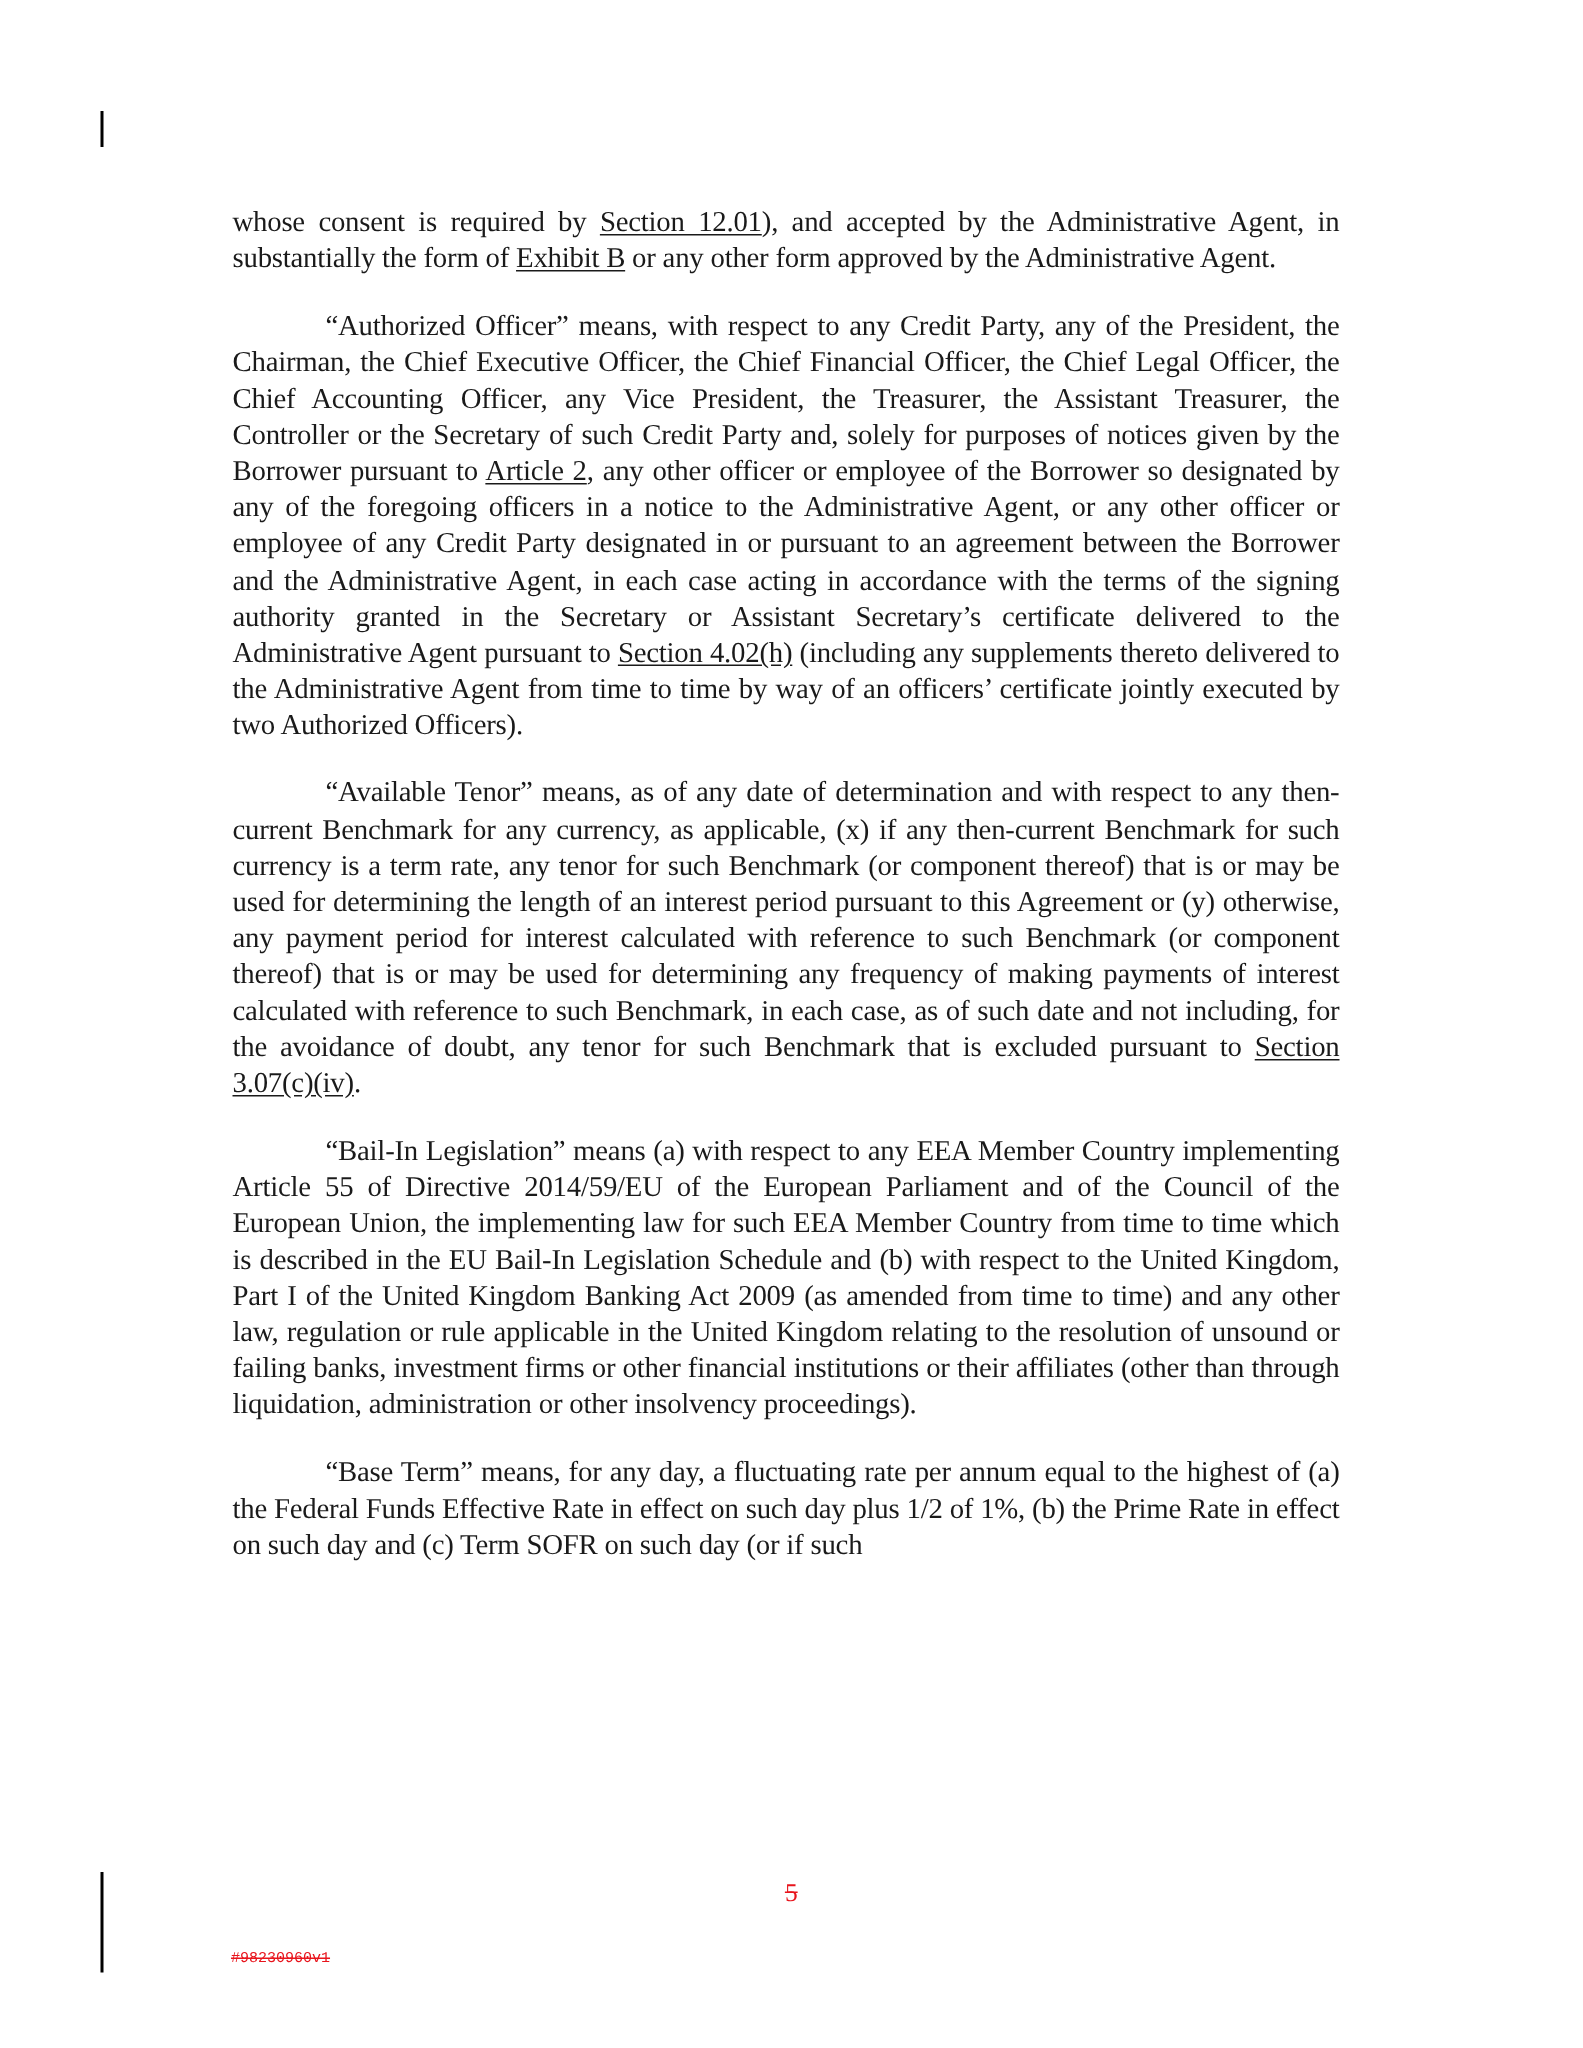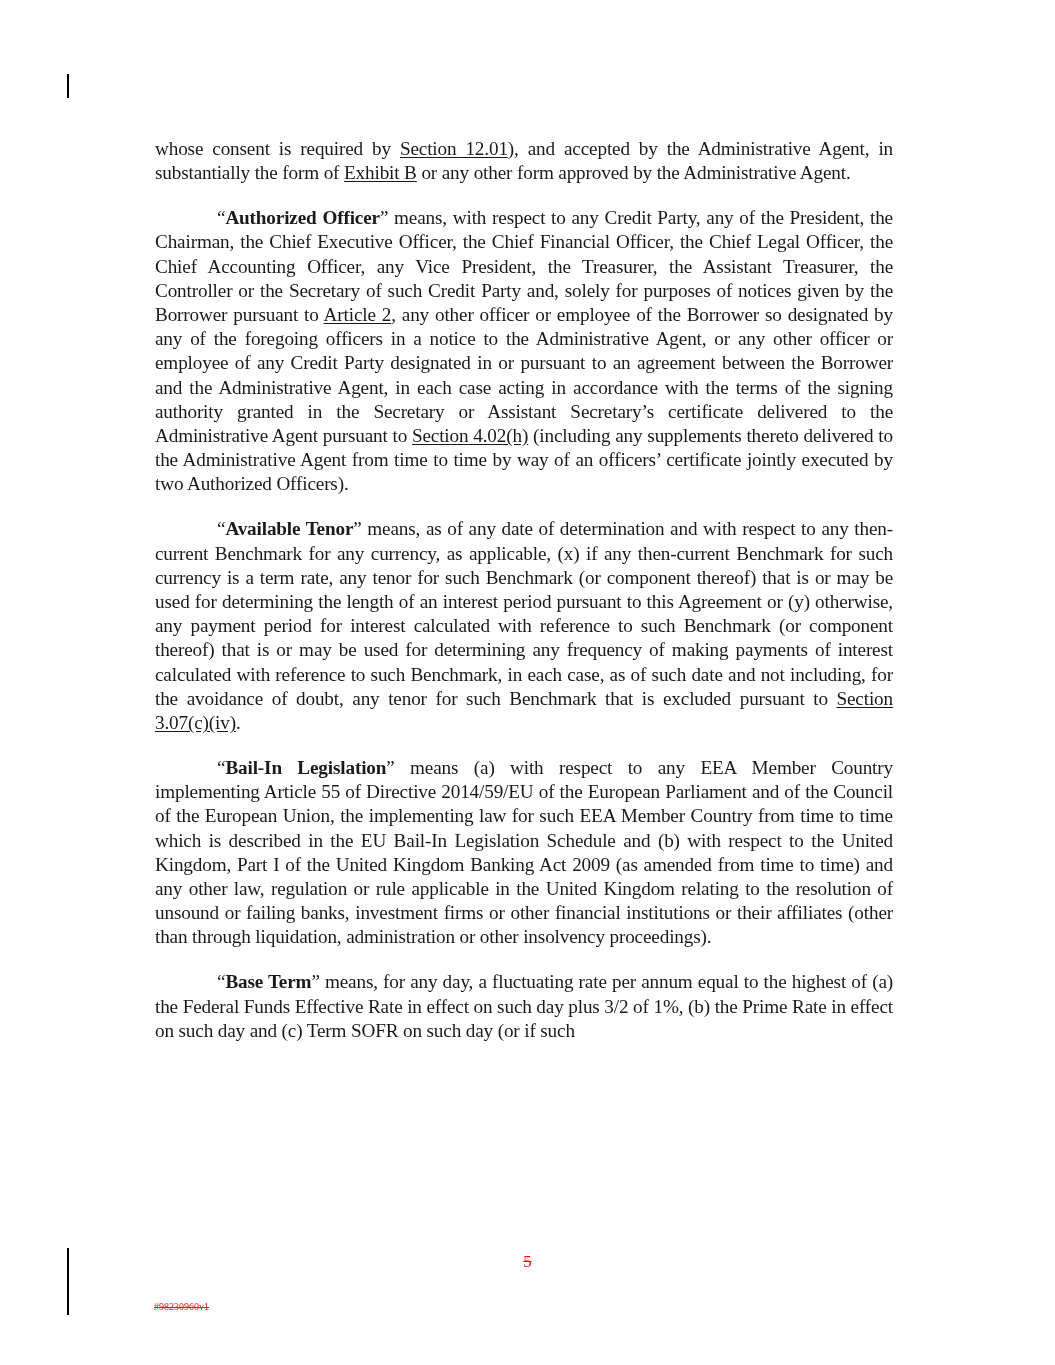--- a/index.html
+++ b/index.html
@@ -9,30 +9,30 @@
     .change-bar.top { left: 67px; top: 62px; height: 24px; }
     .change-bar.bottom { left: 67px; top: 1236px; height: 67px; }
     .body-text {
       position: absolute; left: 155px; top: 125px; width: 738px;
       font-family: "Liberation Serif", serif;
       font-size: 19.2px; line-height: 24.2px; color: #1a1a1a;
       text-align: justify; letter-spacing: -0.15px; word-spacing: 0px;
     }
     .para { margin: 0 0 20.8px 0; text-indent: 0; }
     .para.def { text-indent: 62px; }
-    .term { font-weight: bold; }
+    .term { font-weight: normal; }
     .xref { text-decoration: underline; text-underline-offset: 2px; }
     .page-number {
       position: absolute; left: 0; width: 1055px; top: 1240px; text-align: center;
       font-family: "Liberation Serif", serif; font-size: 17px; color: #e8141c;
       text-decoration: line-through;
     }
     .doc-id {
       position: absolute; left: 154px; top: 1289px;
-      font-family: Liberation Serif, serif; font-size: 10px; color: #e8141c;
+      font-family: Liberation Mono, monospace; font-size: 10px; color: #e8141c;
       text-decoration: line-through;
     }
   </style>
 </head>
 <body>
 
 <div class="page">
 
   <div class="change-bar top"></div>
 
@@ -40,21 +40,21 @@
 
     <p class="para"><span>whose consent is required by </span><span class="xref">Section 12.01</span><span>), and accepted by the Administrative Agent, in substantially the form of </span><span class="xref">Exhibit B</span><span> or any other form approved by the Administrative Agent.</span></p>
 
     <p class="para def"><span>“</span><span class="term">Authorized Officer</span><span>” means, with respect to any Credit Party, any of the President, the Chairman, the Chief Executive Officer, the Chief Financial Officer, the Chief Legal Officer, the Chief Accounting Officer, any Vice President, the Treasurer, the Assistant Treasurer, the Controller or the Secretary of such Credit Party and, solely for purposes of notices given by the Borrower pursuant to </span><span class="xref">Article 2</span><span>, any other officer or employee of the Borrower so designated by any of the foregoing officers in a notice to the Administrative Agent, or any other officer or employee of any Credit Party designated in or pursuant to an agreement between the Borrower and the Administrative Agent, in each case acting in accordance with the terms of the signing authority granted in the Secretary or Assistant Secretary’s certificate delivered to the Administrative Agent pursuant to </span><span class="xref">Section 4.02(h)</span><span> (including any supplements thereto delivered to the Administrative Agent from time to time by way of an officers’ certificate jointly executed by two Authorized Officers).</span></p>
 
     <p class="para def"><span>“</span><span class="term">Available Tenor</span><span>” means, as of any date of determination and with respect to any then-current Benchmark for any currency, as applicable, (x) if any then-current Benchmark for such currency is a term rate, any tenor for such Benchmark (or component thereof) that is or may be used for determining the length of an interest period pursuant to this Agreement or (y) otherwise, any payment period for interest calculated with reference to such Benchmark (or component thereof) that is or may be used for determining any frequency of making payments of interest calculated with reference to such Benchmark, in each case, as of such date and not including, for the avoidance of doubt, any tenor for such Benchmark that is excluded pursuant to </span><span class="xref">Section 3.07(c)(iv)</span><span>.</span></p>
 
 
     <p class="para def"><span>“</span><span class="term">Bail-In Legislation</span><span>” means (a) with respect to any EEA Member Country implementing Article 55 of Directive 2014/59/EU of the European Parliament and of the Council of the European Union, the implementing law for such EEA Member Country from time to time which is described in the EU Bail-In Legislation Schedule and (b) with respect to the United Kingdom, Part I of the United Kingdom Banking Act 2009 (as amended from time to time) and any other law, regulation or rule applicable in the United Kingdom relating to the resolution of unsound or failing banks, investment firms or other financial institutions or their affiliates (other than through liquidation, administration or other insolvency proceedings).</span></p>
 
-    <p class="para def"><span>“</span><span class="term">Base Term</span><span>” means, for any day, a fluctuating rate per annum equal to the highest of (a) the Federal Funds Effective Rate in effect on such day plus 3/2 of 1%, (b) the Prime Rate in effect on such day and (c) Term SOFR on such day (or if such</span></p>
+    <p class="para def"><span>“</span><span class="term">Base Term</span><span>” means, for any day, a fluctuating rate per annum equal to the highest of (a) the Federal Funds Effective Rate in effect on such day plus 1/2 of 1%, (b) the Prime Rate in effect on such day and (c) Term SOFR on such day (or if such</span></p>
 
   </div>
 
   <div class="page-number">5</div>
 
   <div class="change-bar bottom"></div>
 
   <div class="doc-id">#98230960v1</div>
 
 </div>

